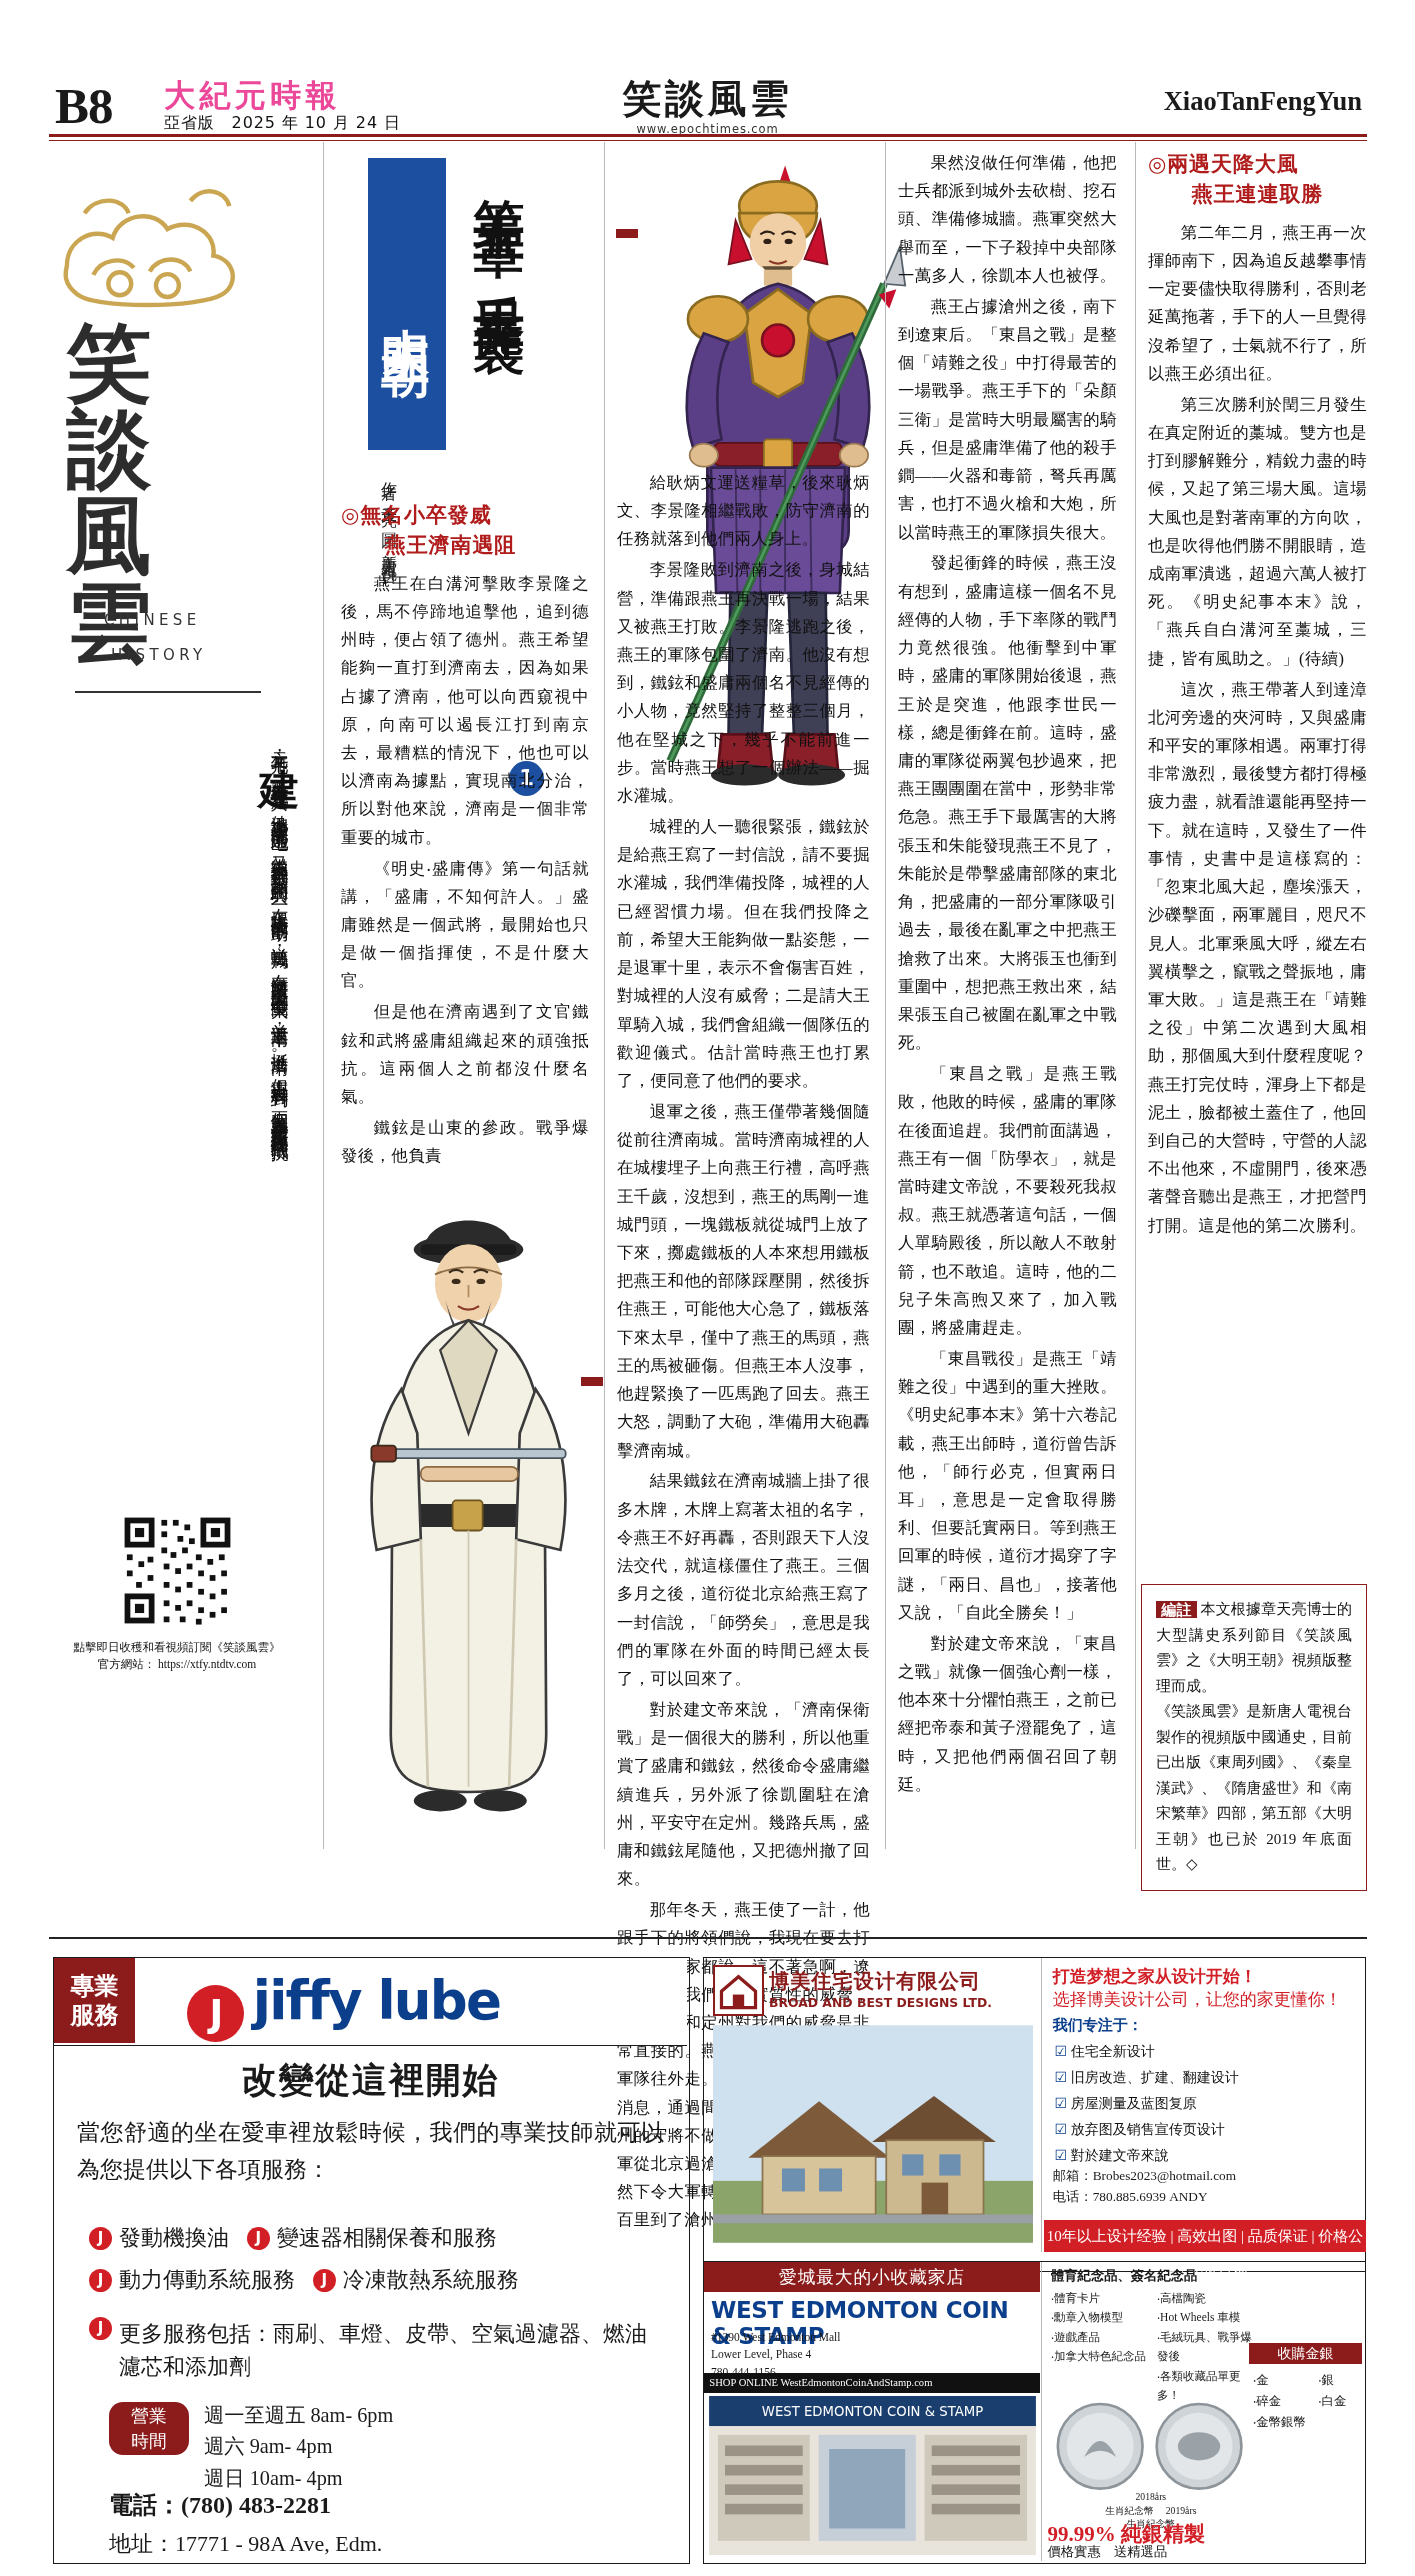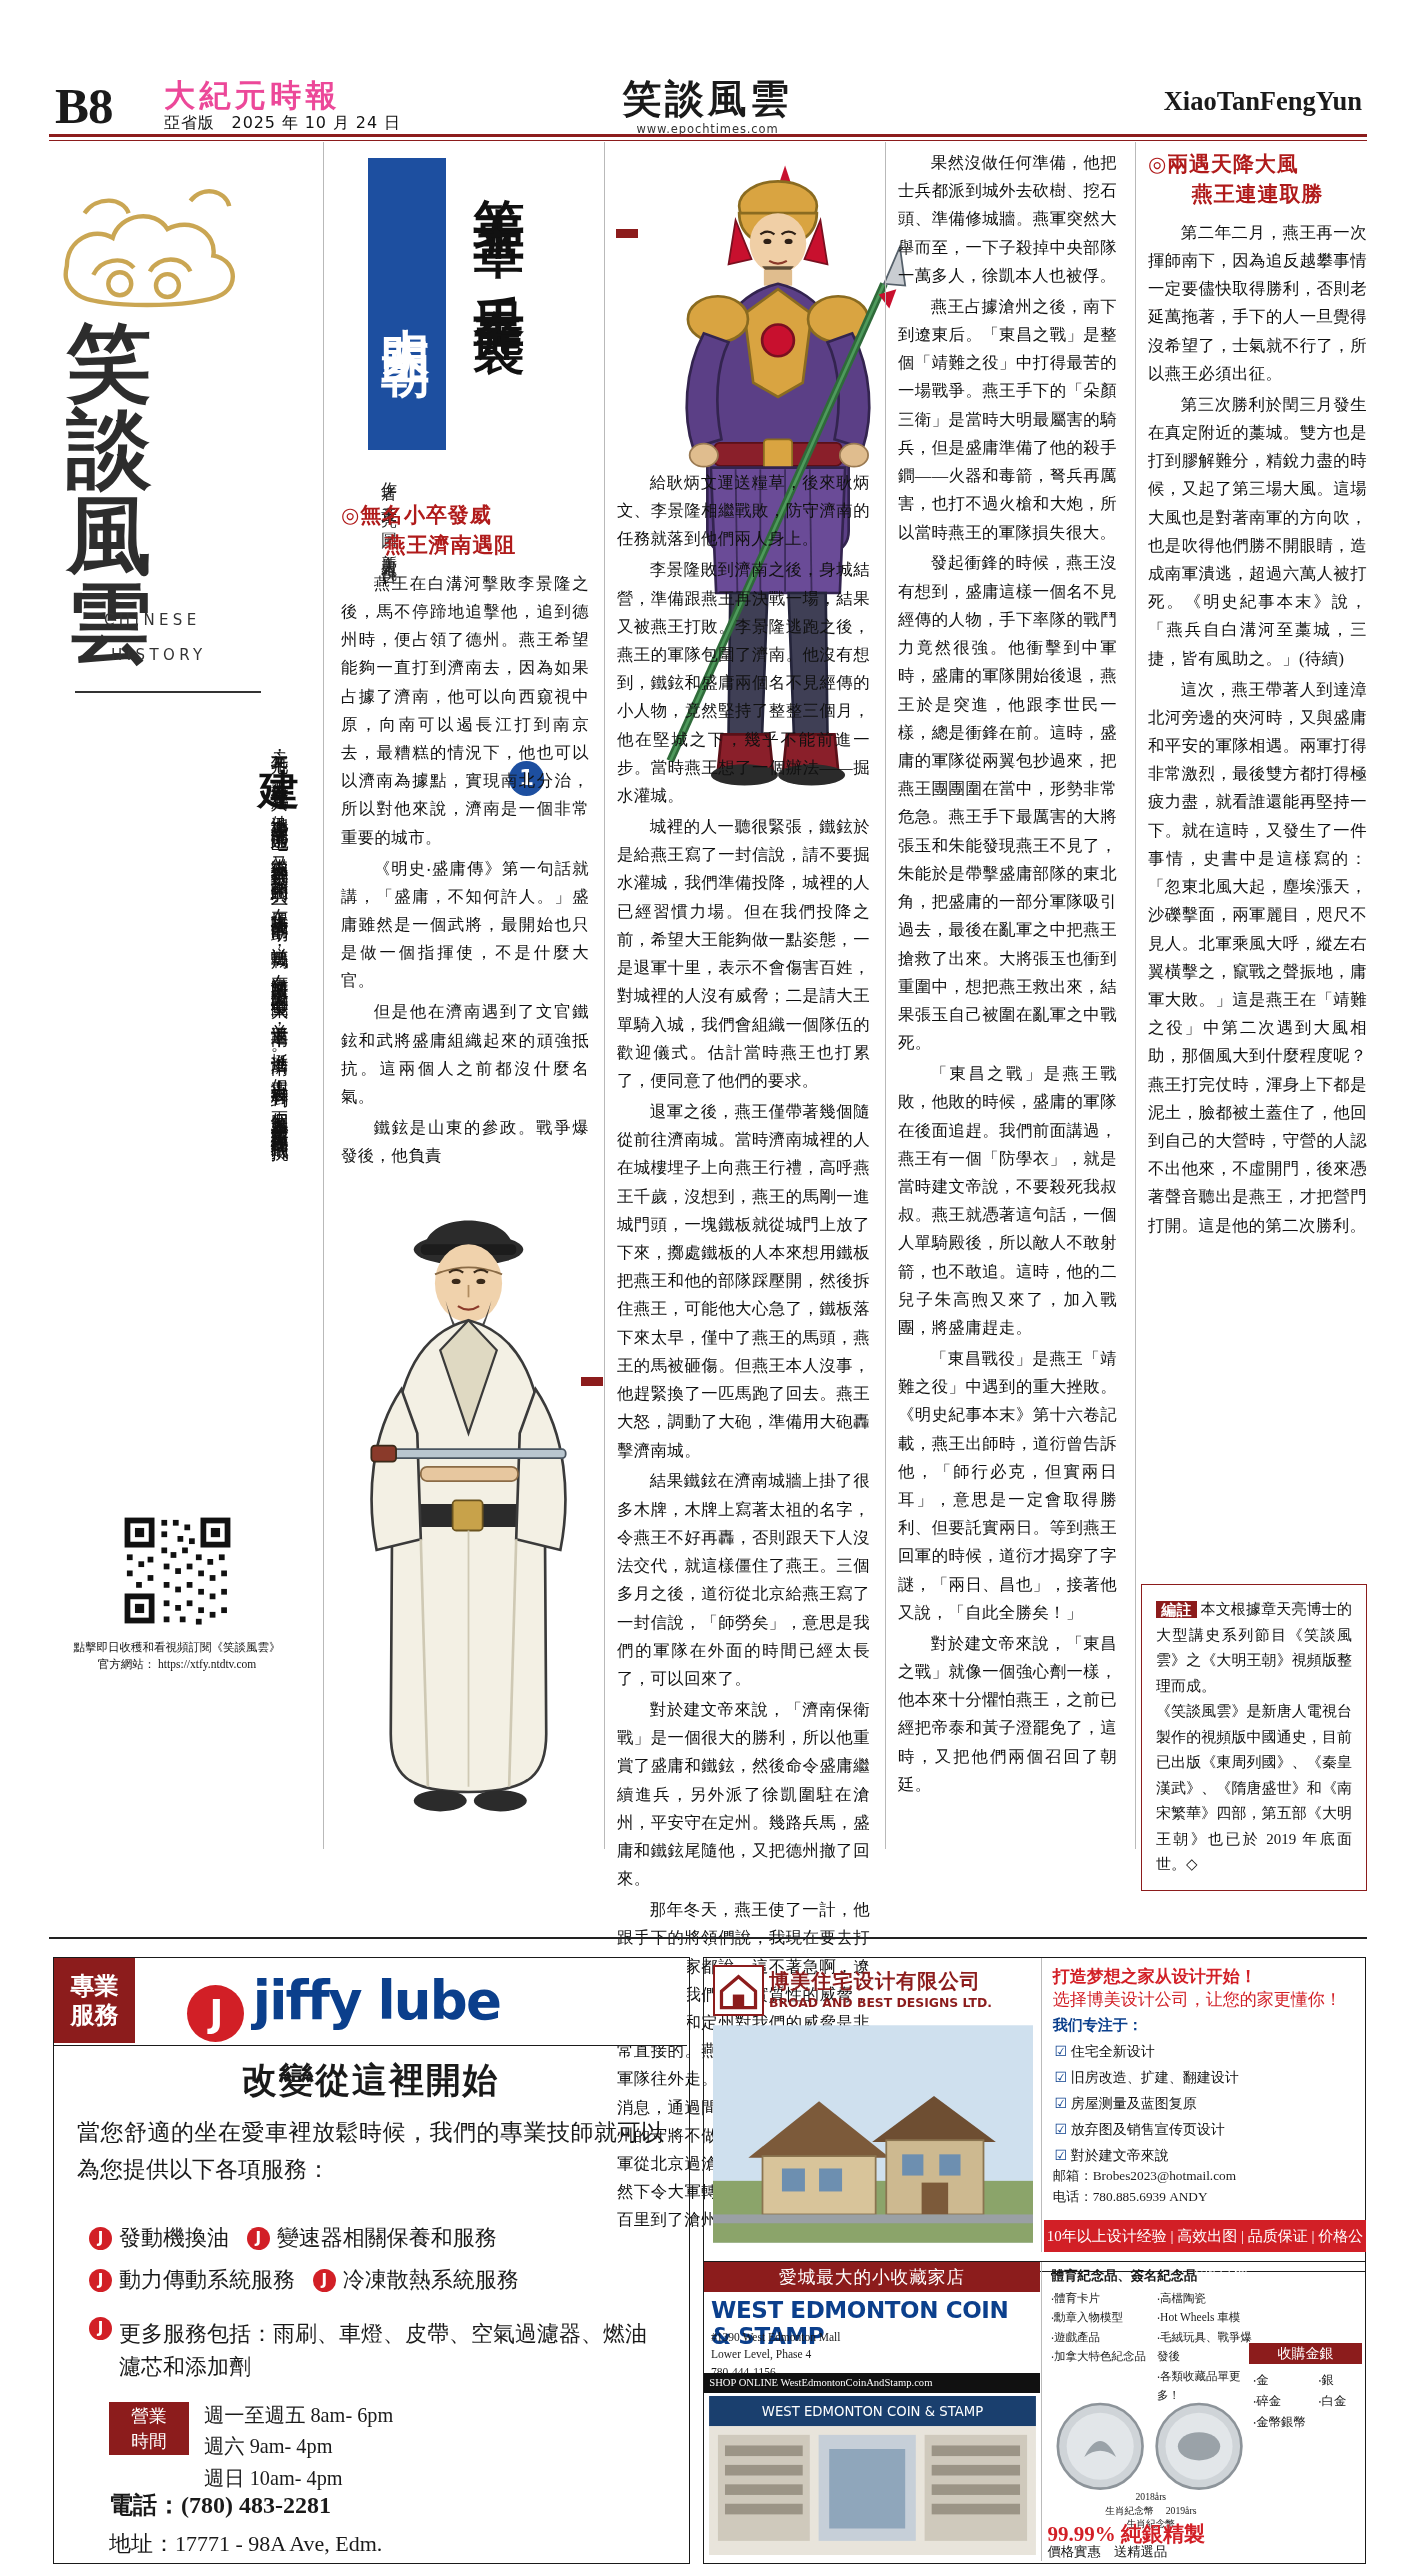--- a/index.html
+++ b/index.html
@@ -592,21 +592,21 @@
             <span>冷凍散熱系統服務</span>
           </div>
         </div>
       </div>
 
       <div class="svc-long">
         <span class="dot-j">J</span>
         <span><span>更多服務包括：</span><span>雨刷、車燈、皮帶、空氣過濾器、燃油濾芯和添加劑</span></span>
       </div>
 
-      <div class="hours-tag" style="white-space:pre-line;">營業
+      <div class="hours-tag" style="white-space:pre-line;border-radius:14px;">營業
 時間</div>
       <div class="hours">
         <div>週一至週五 8am- 6pm</div>
         <div>週六 9am- 4pm</div>
         <div>週日 10am- 4pm</div>
       </div>
       <div class="phone-line">
         <span>電話：</span><span>(780) 483-2281</span>
       </div>
       <div class="addr-line">

